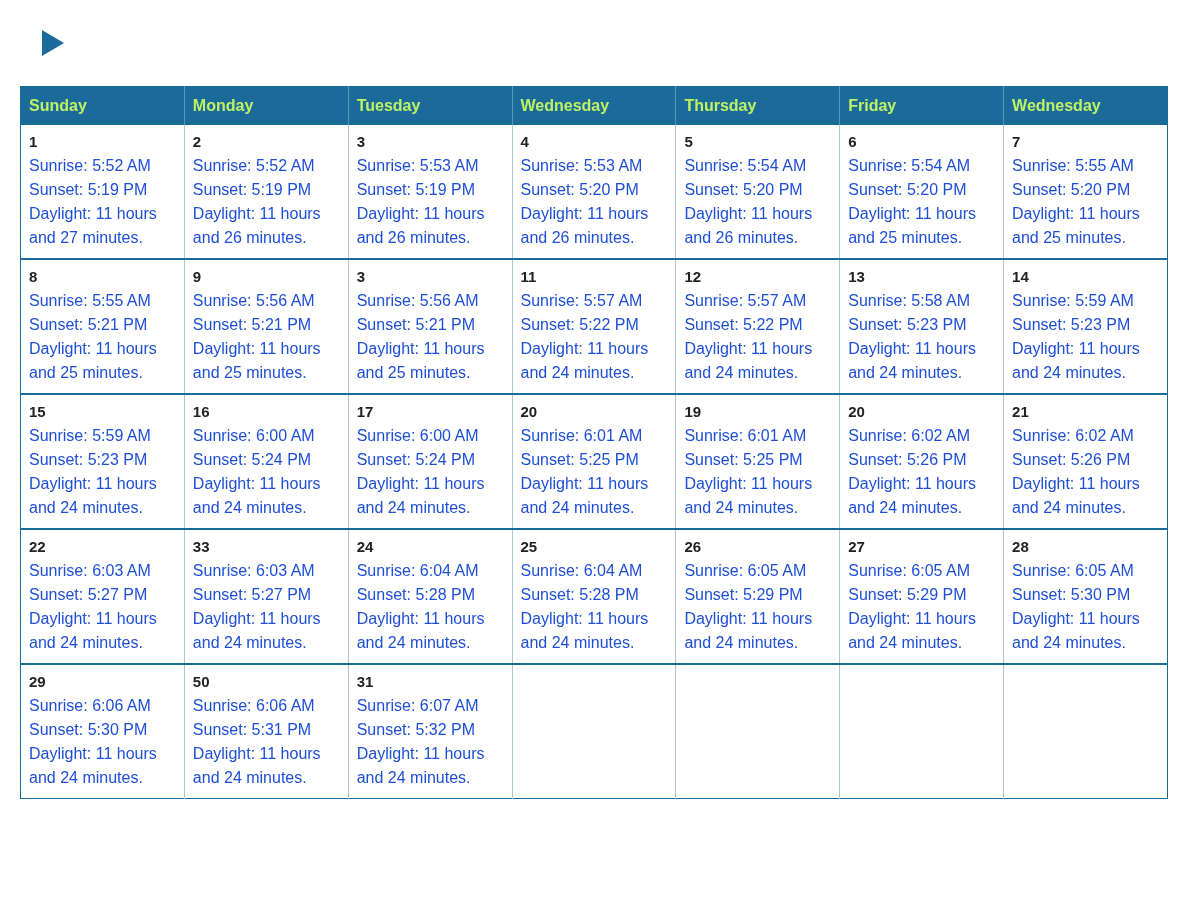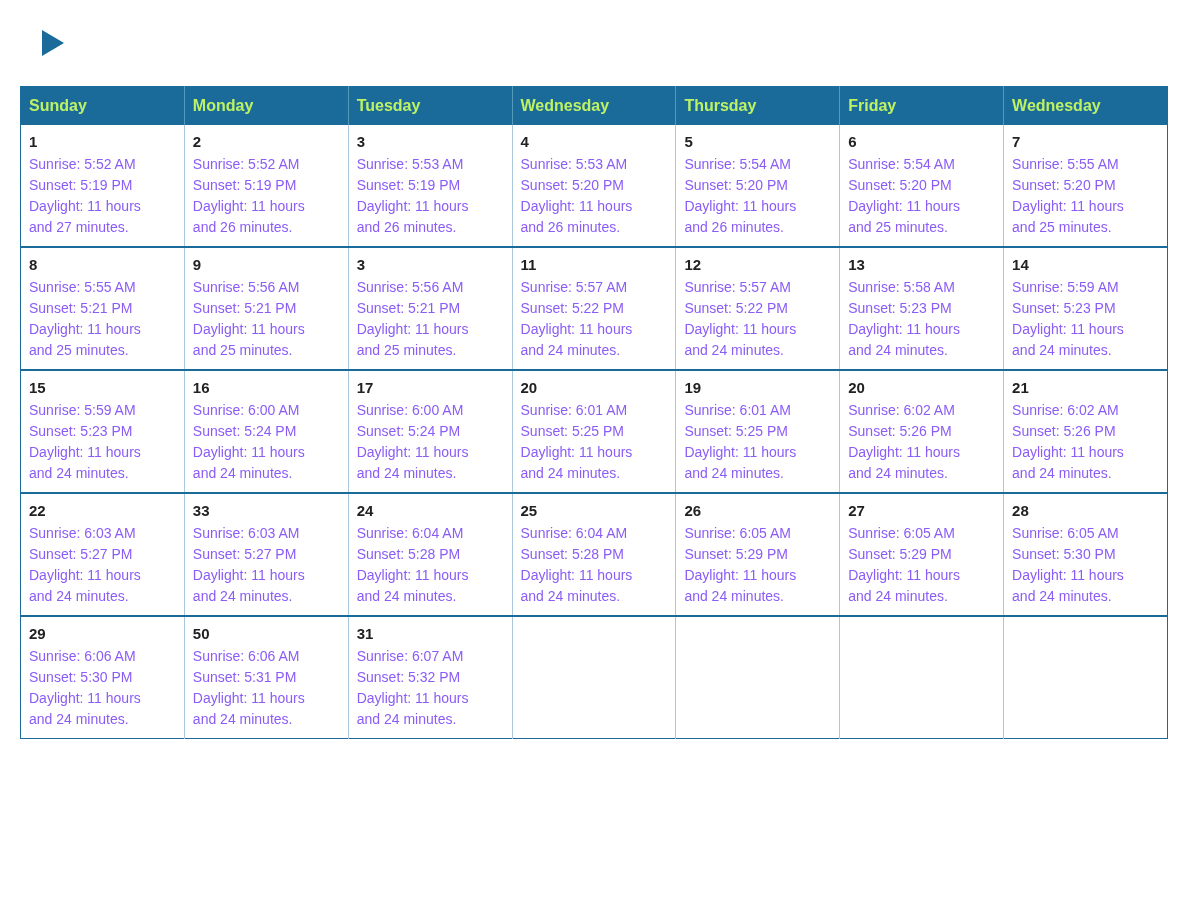--- a/index.html
+++ b/index.html
@@ -77,22 +77,22 @@
       border-bottom: none;
     }
     .day-number {
       font-size: 15px;
       font-weight: bold;
       color: #222;
       display: block;
       margin-bottom: 4px;
     }
     .day-info {
-      font-size: 14px;
-      color: #8b5cf6;
+      font-size: 16px;
+      color: #1d4ed8;
       line-height: 1.5;
     }
     .empty-cell {
       background: #fff;
     }
     .logo-wrapper {
       display: flex;
       flex-direction: column;
       align-items: flex-start;
     }

